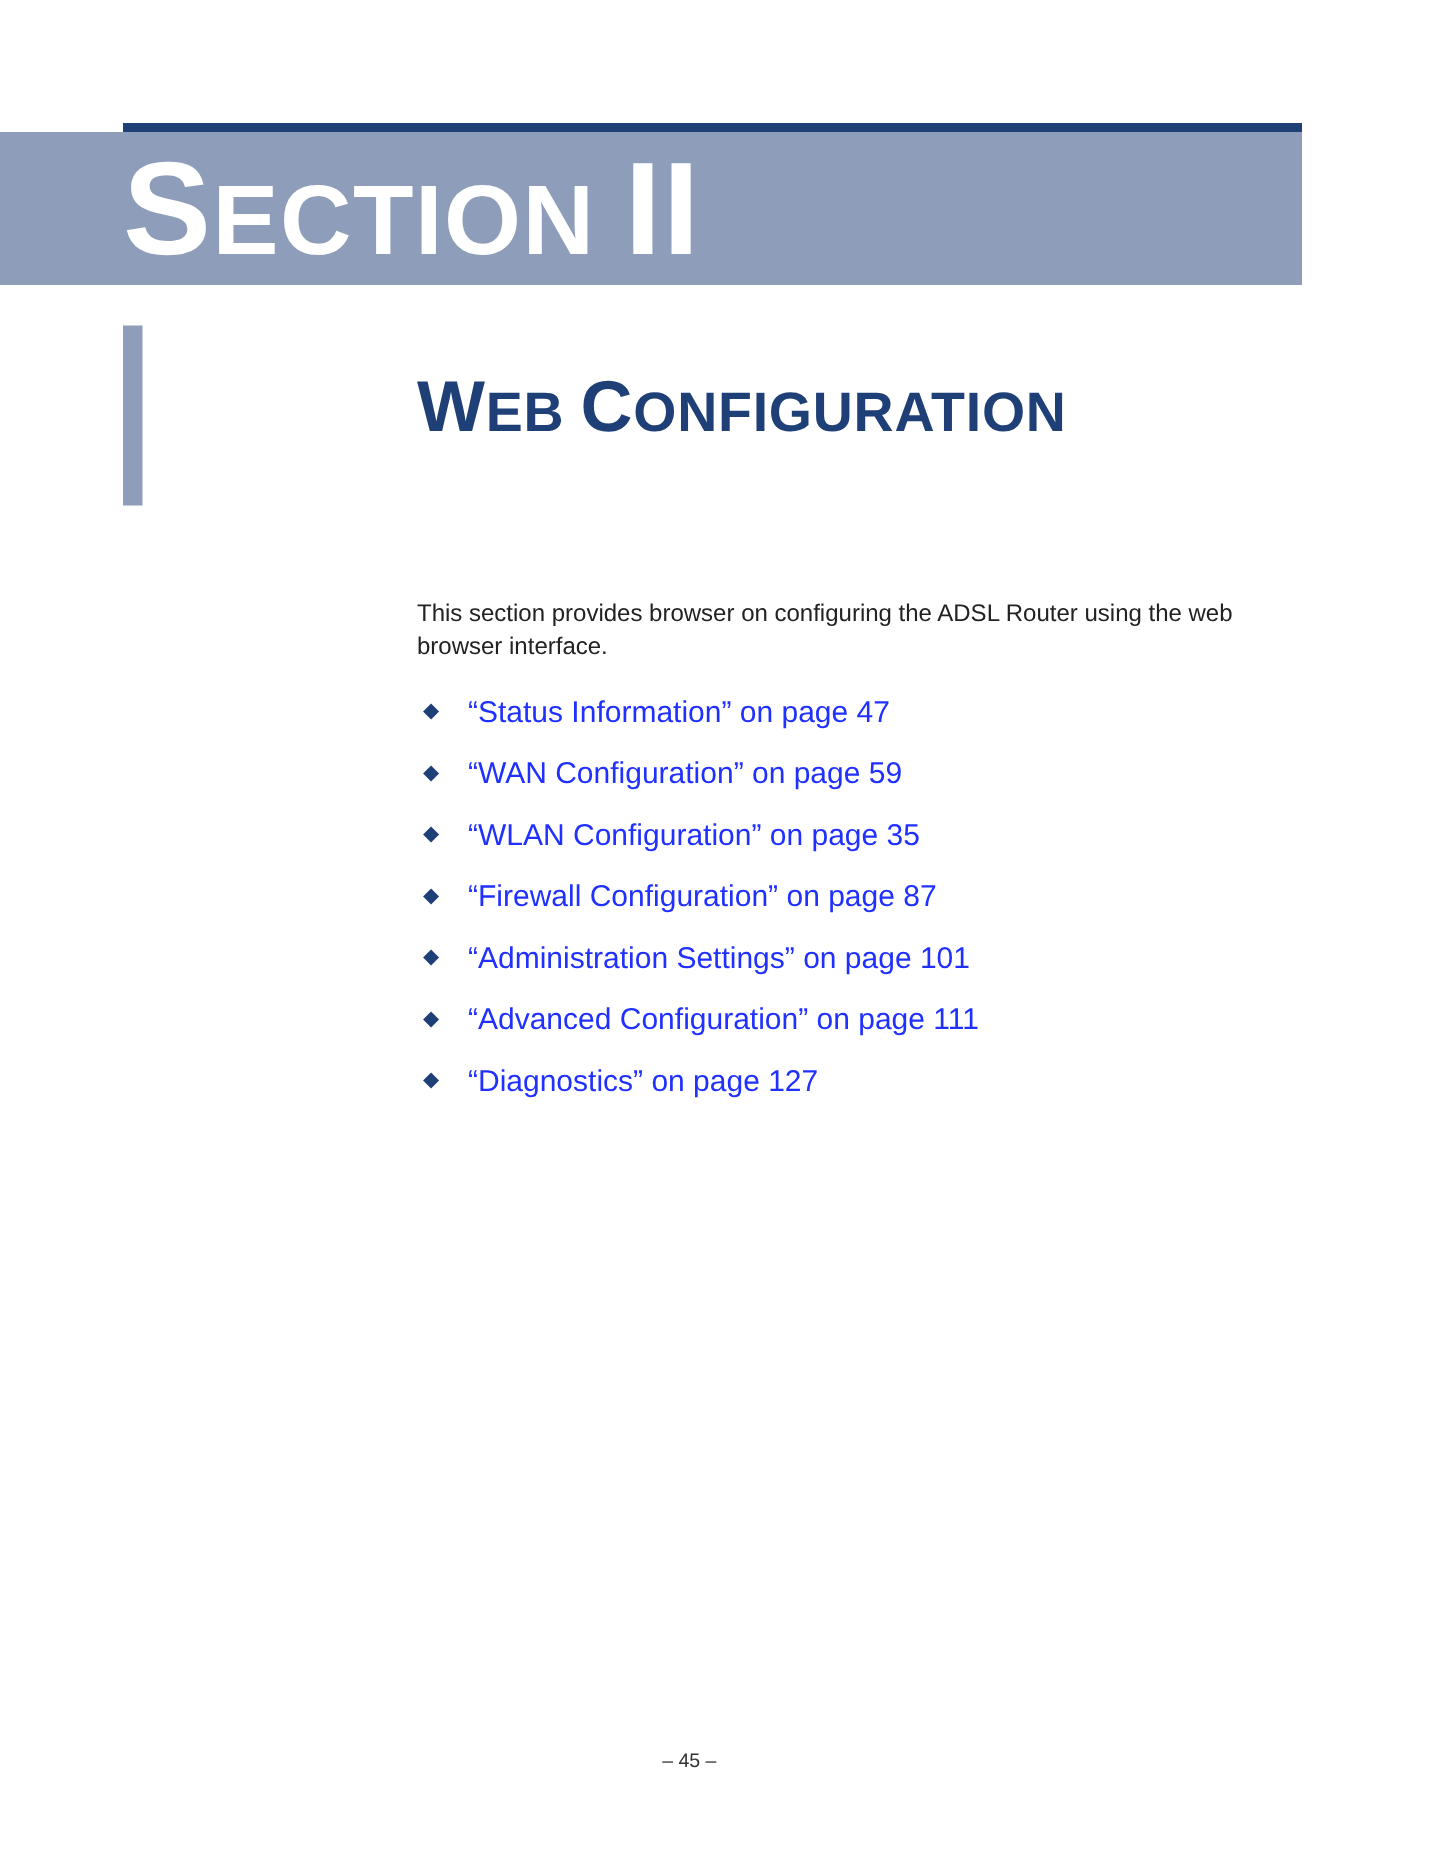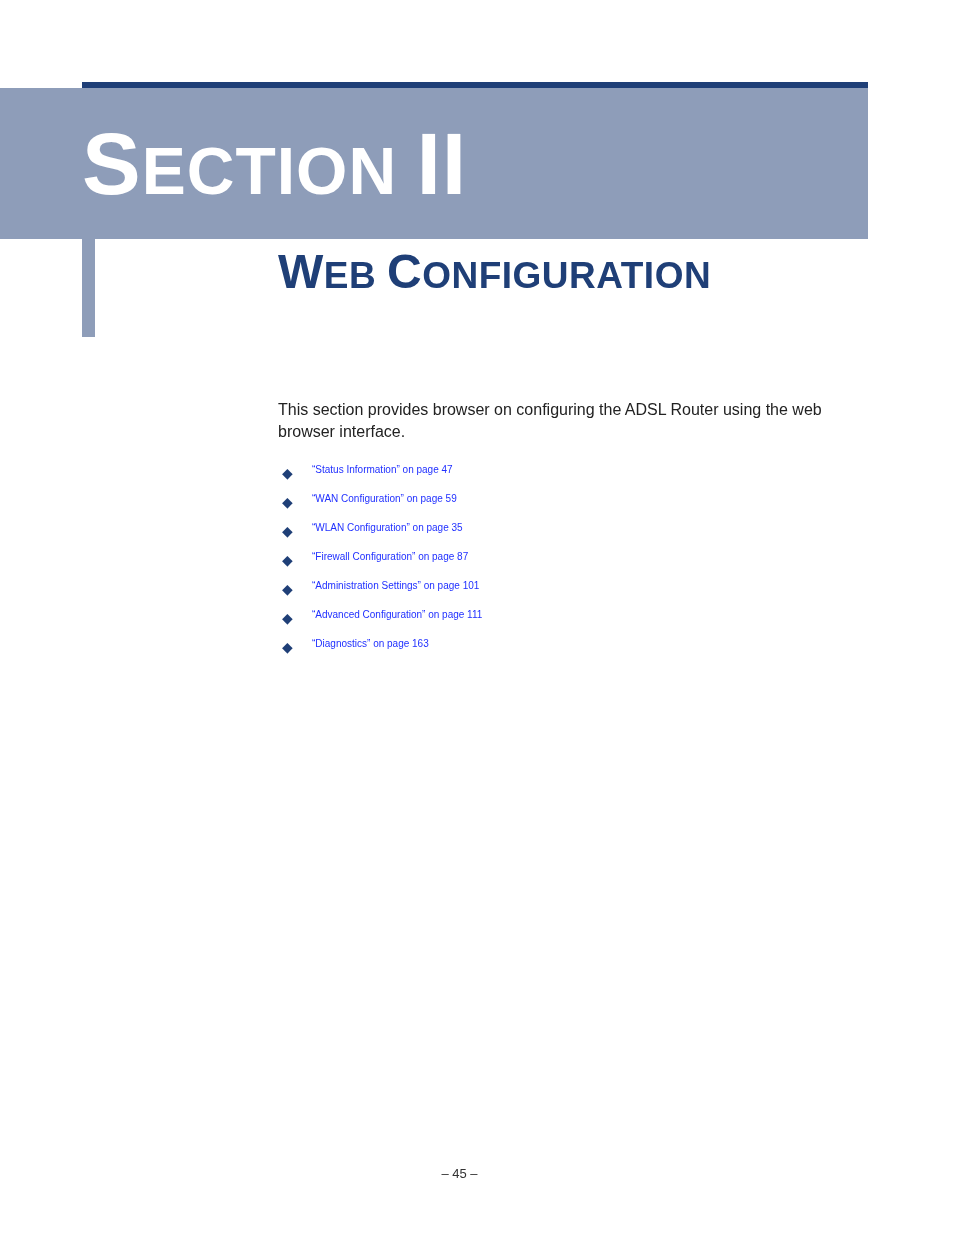--- a/index.html
+++ b/index.html
@@ -18,21 +18,21 @@
     top: 82px;
     width: 786px;
     height: 6px;
     background: #1f3f77;
   }
   .section-banner {
     position: absolute;
     left: 0;
     top: 88px;
     width: 868px;
-    height: 151px;
+    height: 102px;
     background: #8e9db9;
     display: flex;
     align-items: center;
   }
   .section-banner .text {
     color: #ffffff;
     font-family: Verdana, Geneva, sans-serif;
     font-weight: bold;
     letter-spacing: 1px;
     margin-left: 82px;
@@ -70,21 +70,21 @@
   }
   ul.chapters {
     list-style: none;
     padding: 0;
     margin: 0;
   }
   ul.chapters li {
     position: relative;
     padding-left: 34px;
     margin: 14px 0 18px 0;
-    font-size: 10px;
+    font-size: 20px;
   }
   ul.chapters li::before {
     content: "◆";
     position: absolute;
     left: 4px;
     top: 1px;
     color: #1f3f77;
     font-size: 14px;
   }
   ul.chapters a {
@@ -121,17 +121,17 @@
 
   <p class="body-text">This section provides browser on configuring the ADSL Router using the web browser interface.</p>
 
   <ul class="chapters">
     <li><a href="#">“Status Information” on page 47</a></li>
     <li><a href="#">“WAN Configuration” on page 59</a></li>
     <li><a href="#">“WLAN Configuration” on page 35</a></li>
     <li><a href="#">“Firewall Configuration” on page 87</a></li>
     <li><a href="#">“Administration Settings” on page 101</a></li>
     <li><a href="#">“Advanced Configuration” on page 111</a></li>
-    <li><a href="#">“Diagnostics” on page 163</a></li>
+    <li><a href="#">“Diagnostics” on page 127</a></li>
   </ul>
 </div>
 
 <div class="footer">–  45  –</div>
 
 </body></html>

